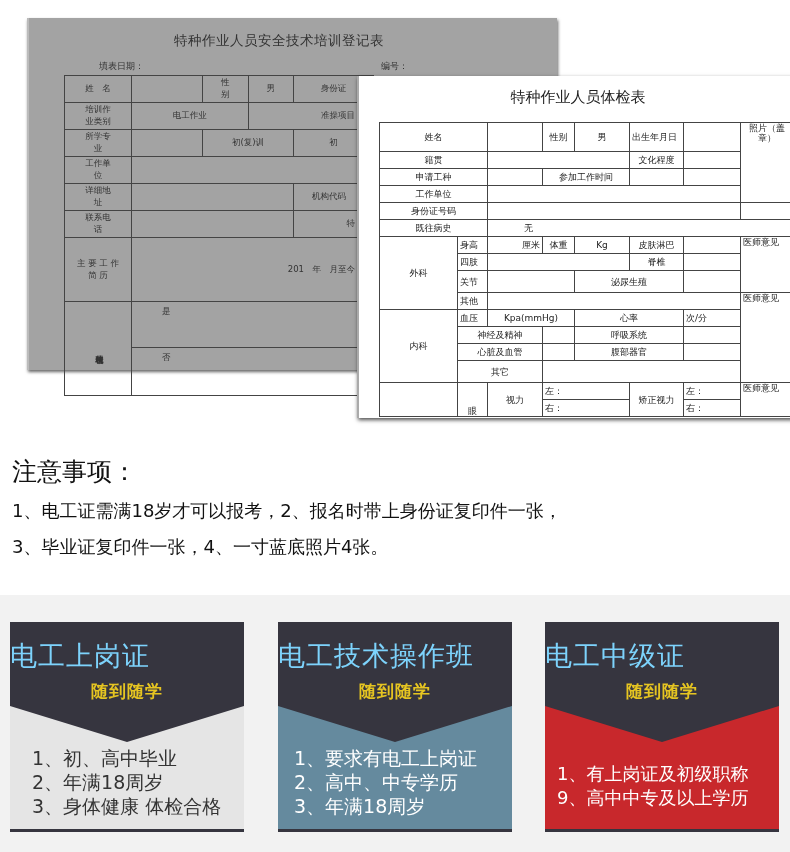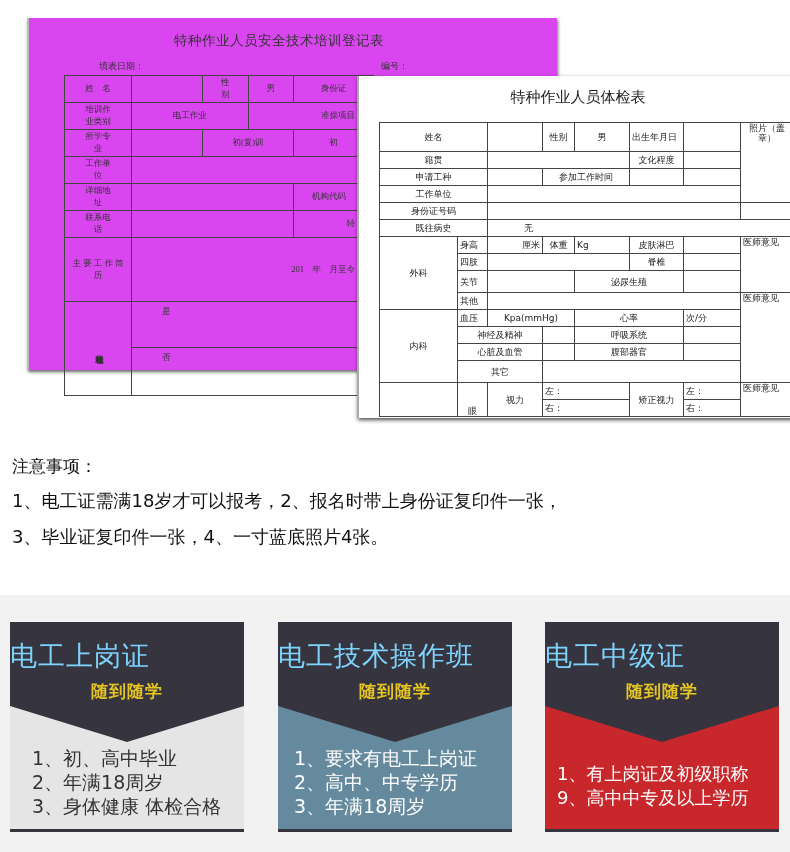--- a/index.html
+++ b/index.html
@@ -1,29 +1,29 @@
 <!DOCTYPE html>
 <html><head>
 <meta charset="utf-8">
 <style>
   * { box-sizing: border-box; margin: 0; padding: 0; }
   body { width: 790px; height: 852px; background: #ffffff; font-family: "DejaVu Sans", sans-serif; position: relative; overflow: hidden; }
-  .paper1 { position: absolute; left: 27px; top: 18px; width: 530px; height: 352px; background: #d946ef; border-left: 2px solid #bbb; box-shadow: 1px 2px 3px rgba(0,0,0,0.6); font-family: Liberation Serif, serif; }
+  .paper1 { position: absolute; left: 27px; top: 18px; width: 530px; height: 352px; background: #a3a3a3; border-left: 2px solid #bbb; box-shadow: 1px 2px 3px rgba(0,0,0,0.6); }
   .paper1 .title { position: absolute; left: 145px; top: 14px; font-size: 13.5px; color: #333; letter-spacing: 0.5px; }
   .paper1 .date { position: absolute; left: 70px; top: 42px; font-size: 9px; color: #333; }
   .paper1 .num { position: absolute; left: 352px; top: 42px; font-size: 9px; color: #333; }
   table.t1 { position: absolute; left: 35px; top: 57px; border-collapse: collapse; font-size: 8.5px; color: #333; }
   table.t1 td { border: 1px solid #444; text-align: center; height: 27px; padding: 0 18px; }
   .paper2 { position: absolute; left: 311px; top: 76px; width: 440px; height: 342px; background: #fff; box-shadow: 1px 2px 4px rgba(0,0,0,0.7); overflow: hidden; border-left: 2px solid #aaa; margin-left: 46px; }
   .paper2 .title { position: absolute; left: 0; width: 100%; top: 12px; text-align: center; font-size: 15px; color: #222; }
   table.t2 { position: absolute; left: 20px; top: 46px; border-collapse: collapse; font-size: 9px; color: #222; table-layout: fixed; }
   table.t2 td { border: 1px solid #444; text-align: center; height: 17px; padding: 0 2px; line-height: 10px; white-space: nowrap; overflow: hidden; }
   table.t2 td.l { text-align: left; }
   .notes { position: absolute; left: 12px; top: 455px; }
-  .notes .h { font-size: 17px; color: #111; }
+  .notes .h { font-size: 25px; color: #111; }
   .notes .p { font-size: 18px; color: #111; margin-top: 12px; line-height: 22px; }
   .notes .p2 { margin-top: 14px; }
   .band { position: absolute; left: 0; top: 595px; width: 790px; height: 257px; background: #f2f2f2; }
   .card { position: absolute; top: 622px; width: 234px; height: 210px; }
   .card .head { position: absolute; left: 0; top: 0; width: 234px; height: 120px; background: #36353f; clip-path: polygon(0 0,100% 0,100% 70%,50% 100%,0 70%); z-index: 2; }
   .card .body { position: absolute; left: 0; top: 82px; width: 234px; height: 128px; border-bottom: 3px solid #36353f; }
   .card .ttl { position: absolute; top: 16px; width: 100%; text-align: left; color: #7dd3fc; font-weight: normal; font-size: 27px; letter-spacing: 1px; }
   .card .sub { position: absolute; top: 58px; width: 100%; text-align: center; color: #e6c521; font-weight: bold; font-size: 17px; letter-spacing: 1px; }
   .card .items { position: absolute; top: 124px; left: 22px; font-size: 19px; line-height: 24px; }
   .card .items div { white-space: nowrap; }
@@ -141,21 +141,21 @@
         </tr>
     <tr>
           <td colspan="2">既往病史</td>
           <td colspan="6" class="l" style="padding-left:36px">无</td>
         </tr>
     <tr>
           <td rowspan="4">外科</td>
           <td class="l">身高</td>
           <td style="text-align:right">厘米</td>
           <td>体重</td>
-          <td style="text-align:left">Kg</td>
+          <td style="text-align:center">Kg</td>
           <td>皮肤淋巴</td>
           <td></td>
           <td rowspan="3" class="l" style="vertical-align:top;white-space:normal">医师意见</td>
         </tr>
     <tr>
           <td class="l">四肢</td>
           <td colspan="3"></td>
           <td>脊椎</td>
           <td></td>
         </tr>

